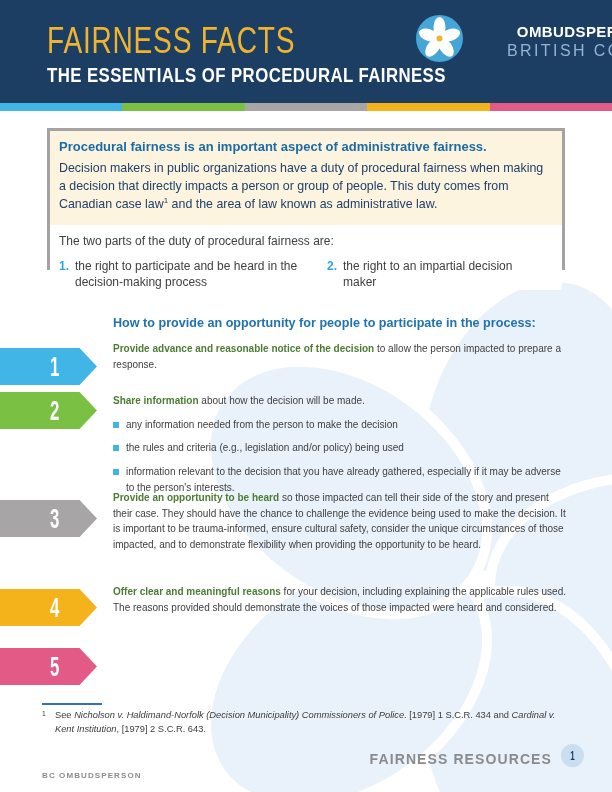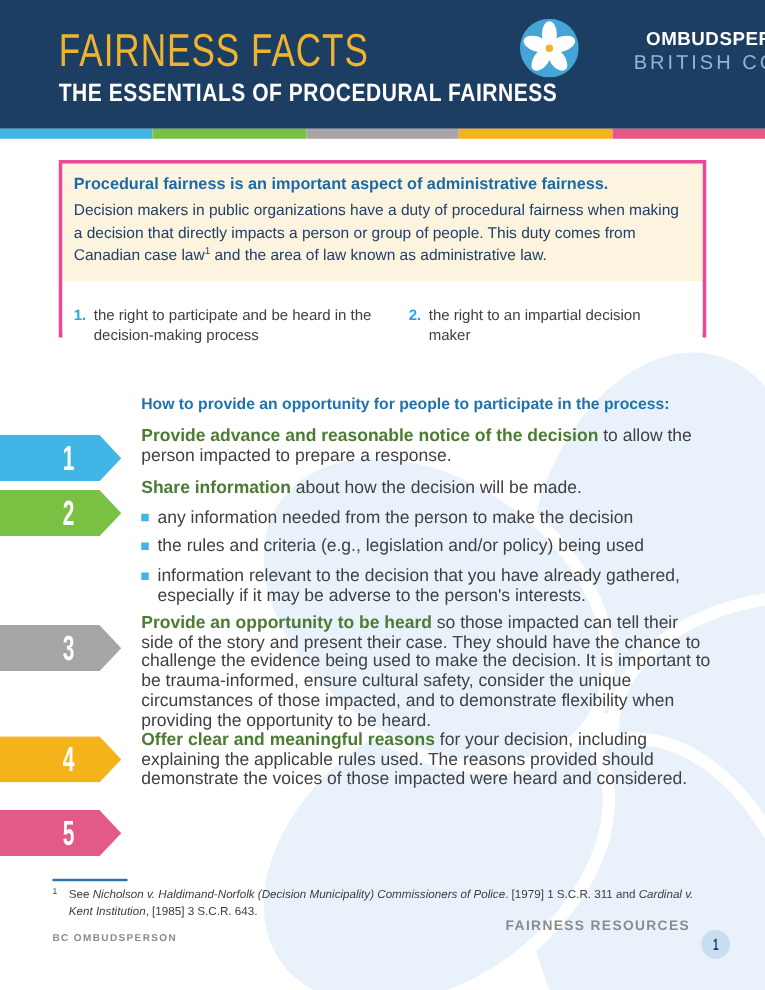--- a/index.html
+++ b/index.html
@@ -21,21 +21,21 @@
   .stripe{position:absolute;left:0;top:103px;width:612px;height:8px;display:flex;z-index:2;}
   .stripe span{flex:1;}
   .sc0{background:#41b6e6;} .sc1{background:#7ac143;} .sc2{background:#a7a5a6;}
   .sc3{background:#f5b31b;} .sc4{background:#e25a85;}
 
   
   .watermark{position:absolute;left:170px;top:275px;z-index:0;}
 
   
   .intro-box{position:absolute;left:47px;top:128px;width:518px;height:142px;box-sizing:border-box;
-             border:3px solid #ec4899;background:#ffffff;z-index:2;}
+             border:3px solid #a3a3a3;background:#ffffff;z-index:2;}
   .box-top{background:#fdf4df;padding:8px 12px 11px 9px;}
   .box-heading{color:#1b6ba6;font-weight:700;font-size:13px;}
   .box-body{color:#21406a;font-size:12.4px;line-height:1.42;margin-top:6px;}
   .box-body sup{font-size:8px;}
   .box-bottom{background:#ffffff;padding:9px 12px 0 9px;}
   .duty-intro{color:#3f4043;font-size:12px;}
   .duties{display:flex;margin-top:11px;}
   .duty{display:flex;font-size:12px;color:#3f4043;line-height:1.3;}
   .duty-num{color:#2ba7df;font-weight:700;margin-right:6px;}
   .duty-1{width:252px;} .duty-2{margin-left:16px;width:210px;}
@@ -44,36 +44,36 @@
   .section-heading{position:absolute;left:113px;top:316px;width:480px;color:#2173ae;
                    font-weight:700;font-size:12.6px;z-index:2;}
   .arrow{position:absolute;left:0;width:97px;height:37px;z-index:2;
          clip-path:polygon(0 0,82% 0,100% 50%,82% 100%,0 100%);
          display:flex;align-items:center;justify-content:center;}
   .arrow .num{color:#ffffff;font-size:28px;font-weight:700;transform:scaleX(0.6);
               padding-left:20px;line-height:1;}
   .a1{top:348px;background:#41b6e6;} .a2{top:392px;background:#7ac143;}
   .a3{top:500px;background:#a7a5a6;} .a4{top:589px;background:#f5b31b;}
   .a5{top:648px;background:#e25a85;}
-  .step-text{position:absolute;left:113px;width:456px;font-size:14px;line-height:15.7px;
+  .step-text{position:absolute;left:113px;width:456px;font-size:10px;line-height:15.7px;
              color:#404042;z-index:2;}
-  .t1{top:341px;} .t2{top:382px;} .t3{top:490px;} .t4{top:584px;} .t5{top:645px;}
+  .t1{top:341px;} .t2{top:393px;} .t3{top:490px;} .t4{top:584px;} .t5{top:645px;}
   .lead{color:#4c7c34;font-weight:700;}
   .bullets{margin-top:6px;}
   .bullet{position:relative;padding-left:13px;margin-top:8px;}
   .bullet-sq{position:absolute;left:0;top:5px;width:6px;height:6px;background:#41b6e6;}
 
   
   .fn-rule{position:absolute;left:42px;top:703px;width:60px;height:2px;background:#2e74b5;z-index:2;}
   .footnote{position:absolute;left:42px;top:709px;width:528px;font-size:9.3px;line-height:1.5;
             color:#3c3c3e;padding-left:13px;box-sizing:border-box;z-index:2;}
   .fn-marker{position:absolute;left:0;top:0;font-size:6.8px;}
-  .footer-left{position:absolute;left:42px;top:746px;font-size:8px;letter-spacing:1.1px;
+  .footer-left{position:absolute;left:42px;top:771px;font-size:8px;letter-spacing:1.1px;
                color:#898b8e;font-weight:700;z-index:2;}
-  .footer-right{position:absolute;right:60px;top:735px;font-size:11px;letter-spacing:1.1px;
+  .footer-right{position:absolute;right:60px;top:751px;font-size:14px;letter-spacing:1.1px;
                 color:#898b8e;font-weight:700;z-index:2;}
   .page-circle{position:absolute;left:561px;top:744px;width:23px;height:23px;border-radius:50%;
                background:#c9def1;display:flex;align-items:center;justify-content:center;z-index:2;}
   .page-num{color:#1d3e63;font-weight:700;font-size:13px;transform:scaleX(0.62);}
 </style>
 </head>
 <body>
 
 <div class="page">
 
@@ -136,20 +136,21 @@
   </div>
 
   <div class="intro-box">
     <div class="box-top">
       <div class="box-heading">Procedural fairness is an important aspect of administrative fairness.</div>
       <div class="box-body">
         <span>Decision makers in public organizations have a duty of procedural fairness when making a decision that directly impacts a person or group of people. This duty comes from Canadian case law</span><sup>1</sup><span> and the area of law known as administrative law.</span>
       </div>
     </div>
     <div class="box-bottom">
+      <div class="duty-intro">The two parts of the duty of procedural fairness are:</div>
       <div class="duties">
         <div class="duty duty-1">
           <span class="duty-num">1.</span>
           <span>the right to participate and be heard in the decision-making process</span>
         </div>
         <div class="duty duty-2">
           <span class="duty-num">2.</span>
           <span>the right to an impartial decision maker</span>
         </div>
       </div>
@@ -202,21 +203,21 @@
     <span class="lead">Provide an opportunity to be heard</span><span> so those impacted can tell their side of the story and present their case. They should have the chance to challenge the evidence being used to make the decision. It is important to be trauma-informed, ensure cultural safety, consider the unique circumstances of those impacted, and to demonstrate flexibility when providing the opportunity to be heard.</span>
   </div>
 
   <div class="step-text t4">
     <span class="lead">Offer clear and meaningful reasons</span><span> for your decision, including explaining the applicable rules used. The reasons provided should demonstrate the voices of those impacted were heard and considered.</span>
   </div>
 
 
   <div class="fn-rule"></div>
   <div class="footnote">
-    <sup class="fn-marker">1</sup><span>See </span><i>Nicholson v. Haldimand-Norfolk (Decision Municipality) Commissioners of Police</i><span>. [1979] 1 S.C.R. 311 and </span><i>Cardinal v. Kent Institution</i><span>, [1985] 3 S.C.R. 643.</span>
+    <sup class="fn-marker">1</sup><span>See </span><i>Nicholson v. Haldimand-Norfolk (Decision Municipality) Commissioners of Police</i><span>. [1979] 1 S.C.R. 434 and </span><i>Cardinal v. Kent Institution</i><span>, [1979] 2 S.C.R. 643.</span>
   </div>
 
   <div class="footer-left">BC OMBUDSPERSON</div>
   <div class="footer-right">FAIRNESS RESOURCES</div>
   <div class="page-circle">
     <span class="page-num">1</span>
   </div>
 
 </div>
 

